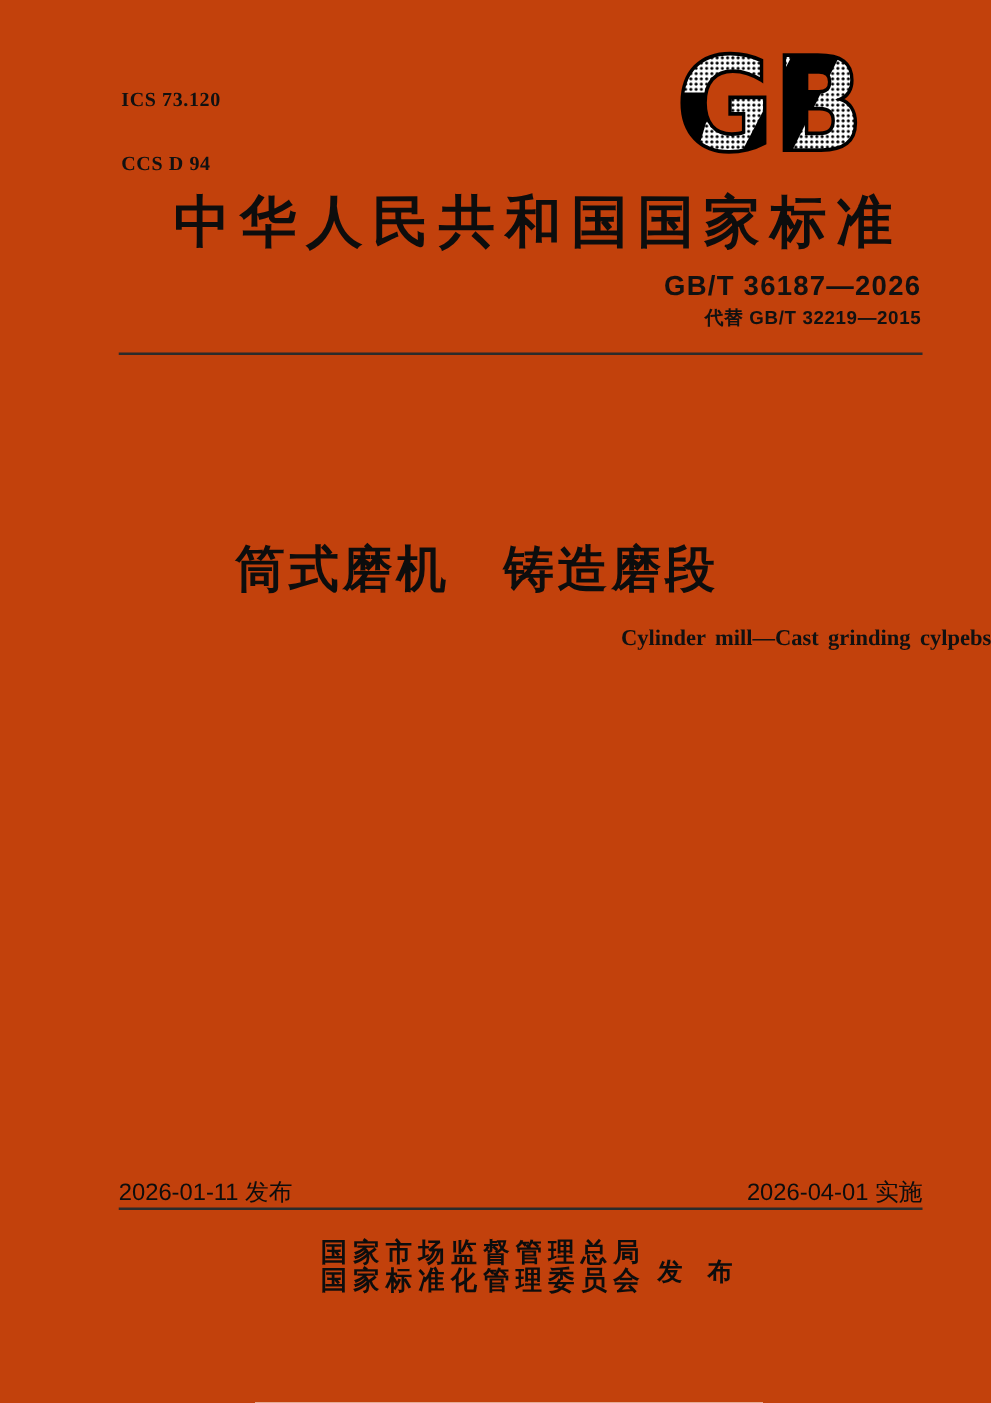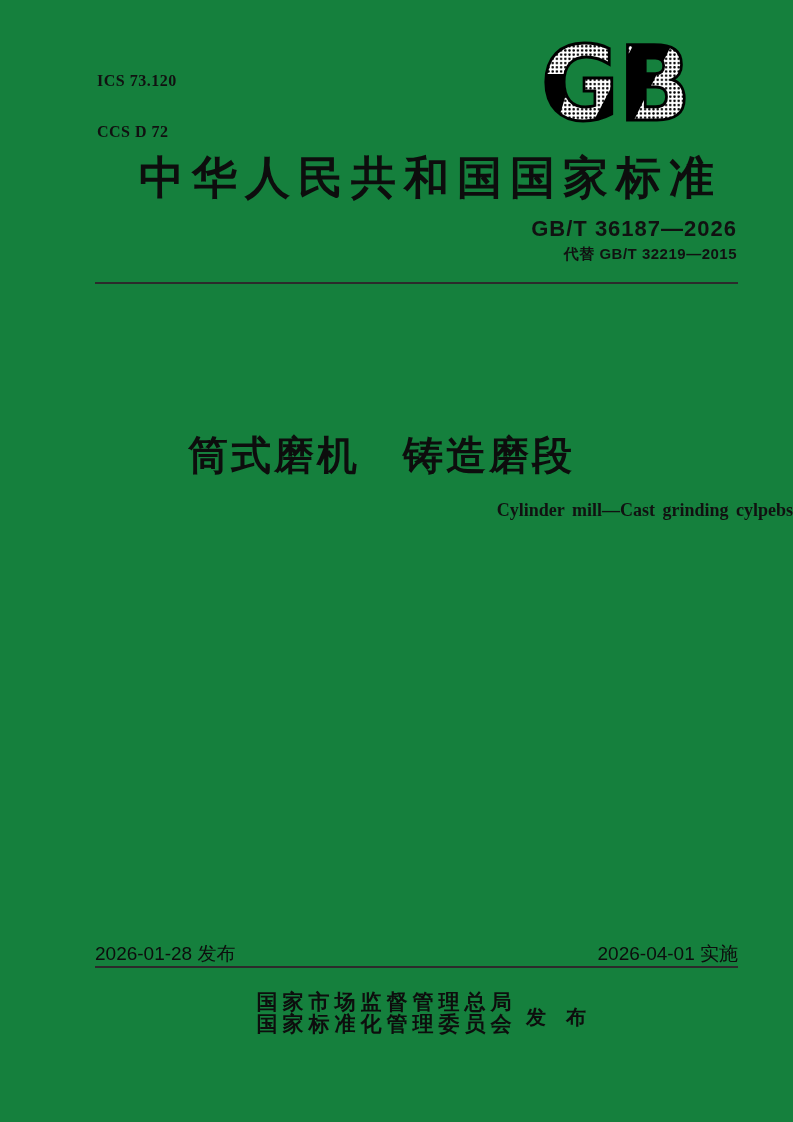--- a/index.html
+++ b/index.html
@@ -3,21 +3,21 @@
 <meta charset="utf-8">
 <style>
   * { margin: 0; padding: 0; box-sizing: border-box; }
   html, body { background: #ffffff; }
   body { width: 793px; height: 1122px; overflow: hidden; }
 
   .page {
     position: relative;
     width: 793px;
     height: 1122px;
-    background: #15803d;
+    background: #c2410c;
     color: #111111;
     font-family: "Liberation Serif", "DejaVu Serif", serif;
   }
 
   
   .ics-block {
     position: absolute;
     left: 97px; top: 38px;
     font-family: "Liberation Serif", "DejaVu Serif", serif;
     font-weight: bold;
@@ -145,21 +145,21 @@
     color: #0d0d0d;
   }
 </style>
 </head>
 <body>
 
 <div class="page">
 
   <div class="ics-block">
     <div>ICS 73.120</div>
-    <div>CCS D 72</div>
+    <div>CCS D 94</div>
   </div>
 
   <svg class="gb-logo" viewBox="0 0 157 84" xmlns="http://www.w3.org/2000/svg" aria-hidden="true">
     <defs>
       <pattern id="halftone" width="4.2" height="4.2" patternUnits="userSpaceOnUse">
         <rect width="4.2" height="4.2" fill="#ffffff"></rect>
         <circle cx="2.1" cy="2.1" r="1.25" fill="#000000"></circle>
       </pattern>
       <clipPath id="gbclip">
         <text x="78" y="80" text-anchor="middle" font-family="'DejaVu Sans', sans-serif" font-weight="bold" font-size="104" textLength="150" lengthAdjust="spacingAndGlyphs">GB</text>
@@ -176,21 +176,21 @@
 
   <div class="std-number">GB/T 36187—2026</div>
   <div class="supersedes">代替 GB/T 32219—2015</div>
 
   <div class="rule rule-top"></div>
 
   <div class="title-cn">筒式磨机　铸造磨段</div>
   <div class="title-en">Cylinder mill—Cast grinding cylpebs</div>
 
   <div class="date-row">
-    <span>2026-01-28 发布</span>
+    <span>2026-01-11 发布</span>
     <span>2026-04-01 实施</span>
   </div>
 
   <div class="rule rule-bottom"></div>
 
   <div class="issuer-block">
     <div>国家市场监督管理总局</div>
     <div>国家标准化管理委员会</div>
   </div>
 

